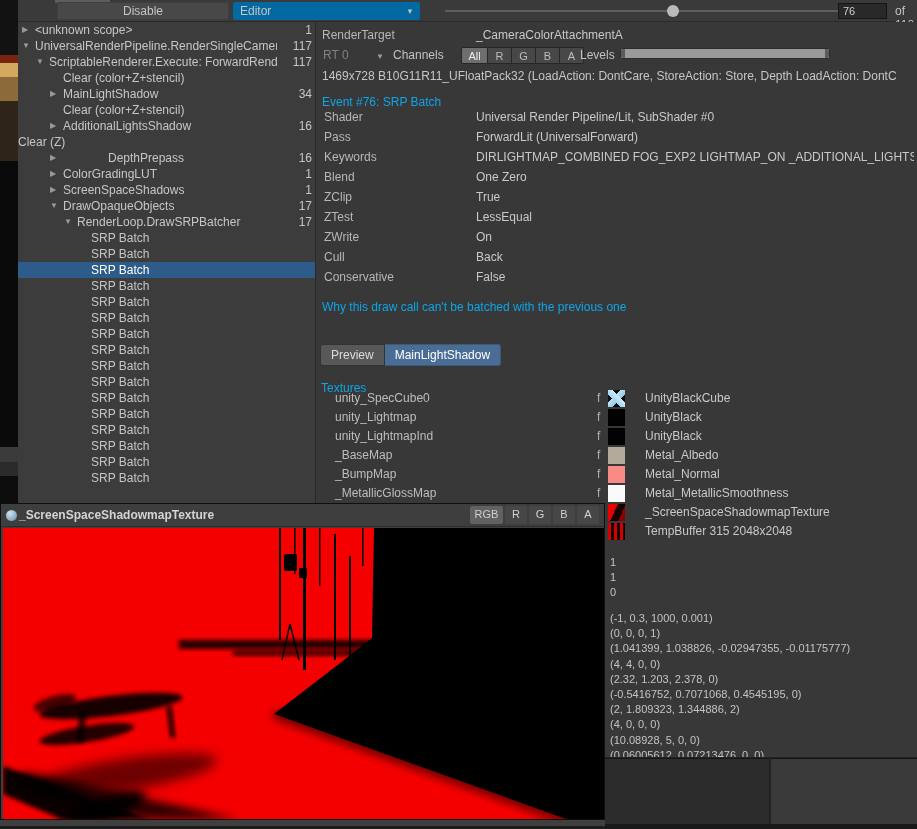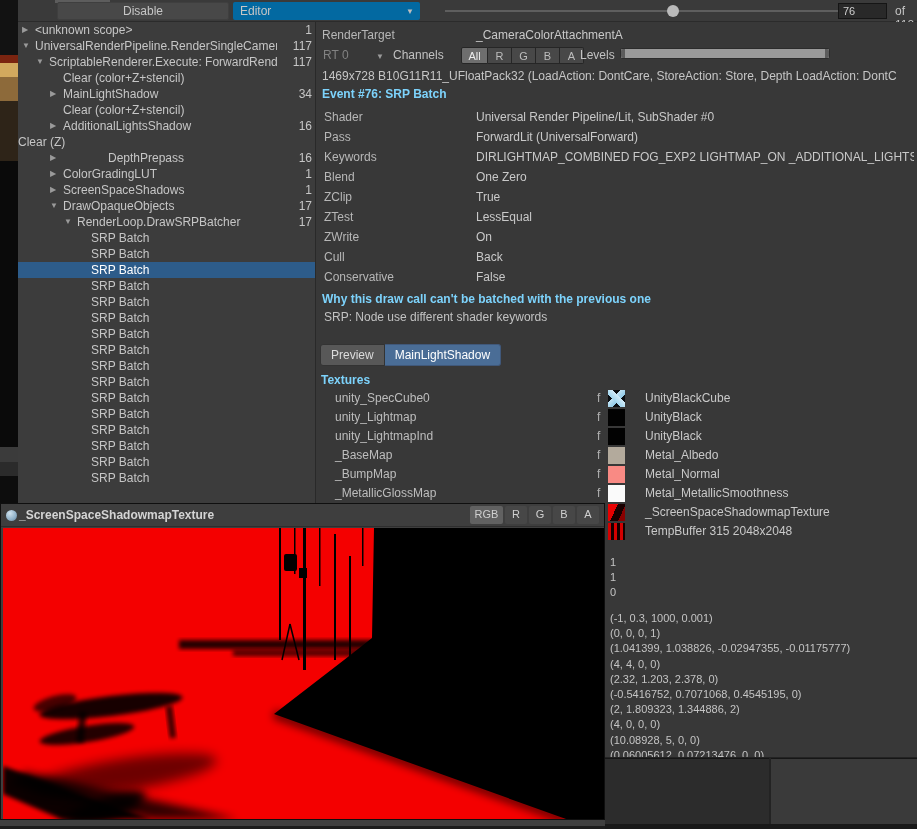--- a/index.html
+++ b/index.html
@@ -37,21 +37,21 @@
   .trow { position:relative; height:16px; line-height:16px; white-space:nowrap; display:flex; color:#c6c6c6; cursor:default; }
   .trow.sel { background:var(--sel,#2d5c8a); color:#fff; }
   .trow .arr { position:absolute; top:0; font-size:8px; color:#9a9a9a; width:12px; }
   .trow .lbl { overflow:hidden; flex:1 1 auto; }
   .trow .cnt { flex:0 0 38px; text-align:right; padding-right:3px; }
 
   
   .rpanel { position:absolute; left:316px; top:22px; width:601px; height:735px; background:#383838; overflow:hidden; }
   .rpanel .abs { position:absolute; white-space:nowrap; }
   .kv-label { color:#b7b7b7; }
-  .bold { font-weight:bold; color:#7dd3fc; }
+  .bold { font-weight:normal; color:#0ea5e9;margin-top:8px; }
   .rt-dd { position:absolute; left:4px; top:3px; width:66px; height:17px; color:#828282; line-height:17px; padding-left:3px; }
   .rt-dd .caret { position:absolute; right:2px; top:1px; font-size:8px; color:#9a9a9a; }
   .seg { position:absolute; display:flex; }
   .seg .sbtn { height:17px; line-height:16px; text-align:center; background:#484848; color:#bdbdbd;
     border:1px solid #262626; border-left-width:0; font-size:11px; cursor:default; }
   .seg .sbtn:first-child { border-left-width:1px; border-radius:2px 0 0 2px; }
   .seg .sbtn:last-child { border-radius:0 2px 2px 0; }
   .seg .sbtn.on { background:#6e6e6e; color:#ececec; }
   .levels-track { position:absolute; left:304px; top:26px; width:210px; height:11px; background:#9a9a9a;
     border-radius:2px; border:1px solid #2c2c2c; }
@@ -296,21 +296,20 @@
         <div class="prop-row" style="top: 125px;"><span class="pl">Keywords</span><span class="pv">DIRLIGHTMAP_COMBINED FOG_EXP2 LIGHTMAP_ON _ADDITIONAL_LIGHTS _</span></div>
         <div class="prop-row" style="top: 145px;"><span class="pl">Blend</span><span class="pv">One Zero</span></div>
         <div class="prop-row" style="top: 165px;"><span class="pl">ZClip</span><span class="pv">True</span></div>
         <div class="prop-row" style="top: 185px;"><span class="pl">ZTest</span><span class="pv">LessEqual</span></div>
         <div class="prop-row" style="top: 205px;"><span class="pl">ZWrite</span><span class="pv">On</span></div>
         <div class="prop-row" style="top: 225px;"><span class="pl">Cull</span><span class="pv">Back</span></div>
         <div class="prop-row" style="top: 245px;"><span class="pl">Conservative</span><span class="pv">False</span></div>
       </div>
 
     <div class="abs bold" style="left:6px;top:270px;">Why this draw call can't be batched with the previous one</div>
-    <div class="abs" style="left:8px;top:288px;color:#c2c2c2;">SRP: Node use different shader keywords</div>
 
     <div class="tabs" id="tabs">
         <div class="tabbtn">Preview</div>
         <div class="tabbtn on">MainLightShadow</div>
       </div>
 
     <div class="abs bold" style="left:5px;top:351px;">Textures</div>
     <div id="texture-rows">
         <div class="tex-row" style="top: 367px;">
           <span class="tname">unity_SpecCube0</span>

